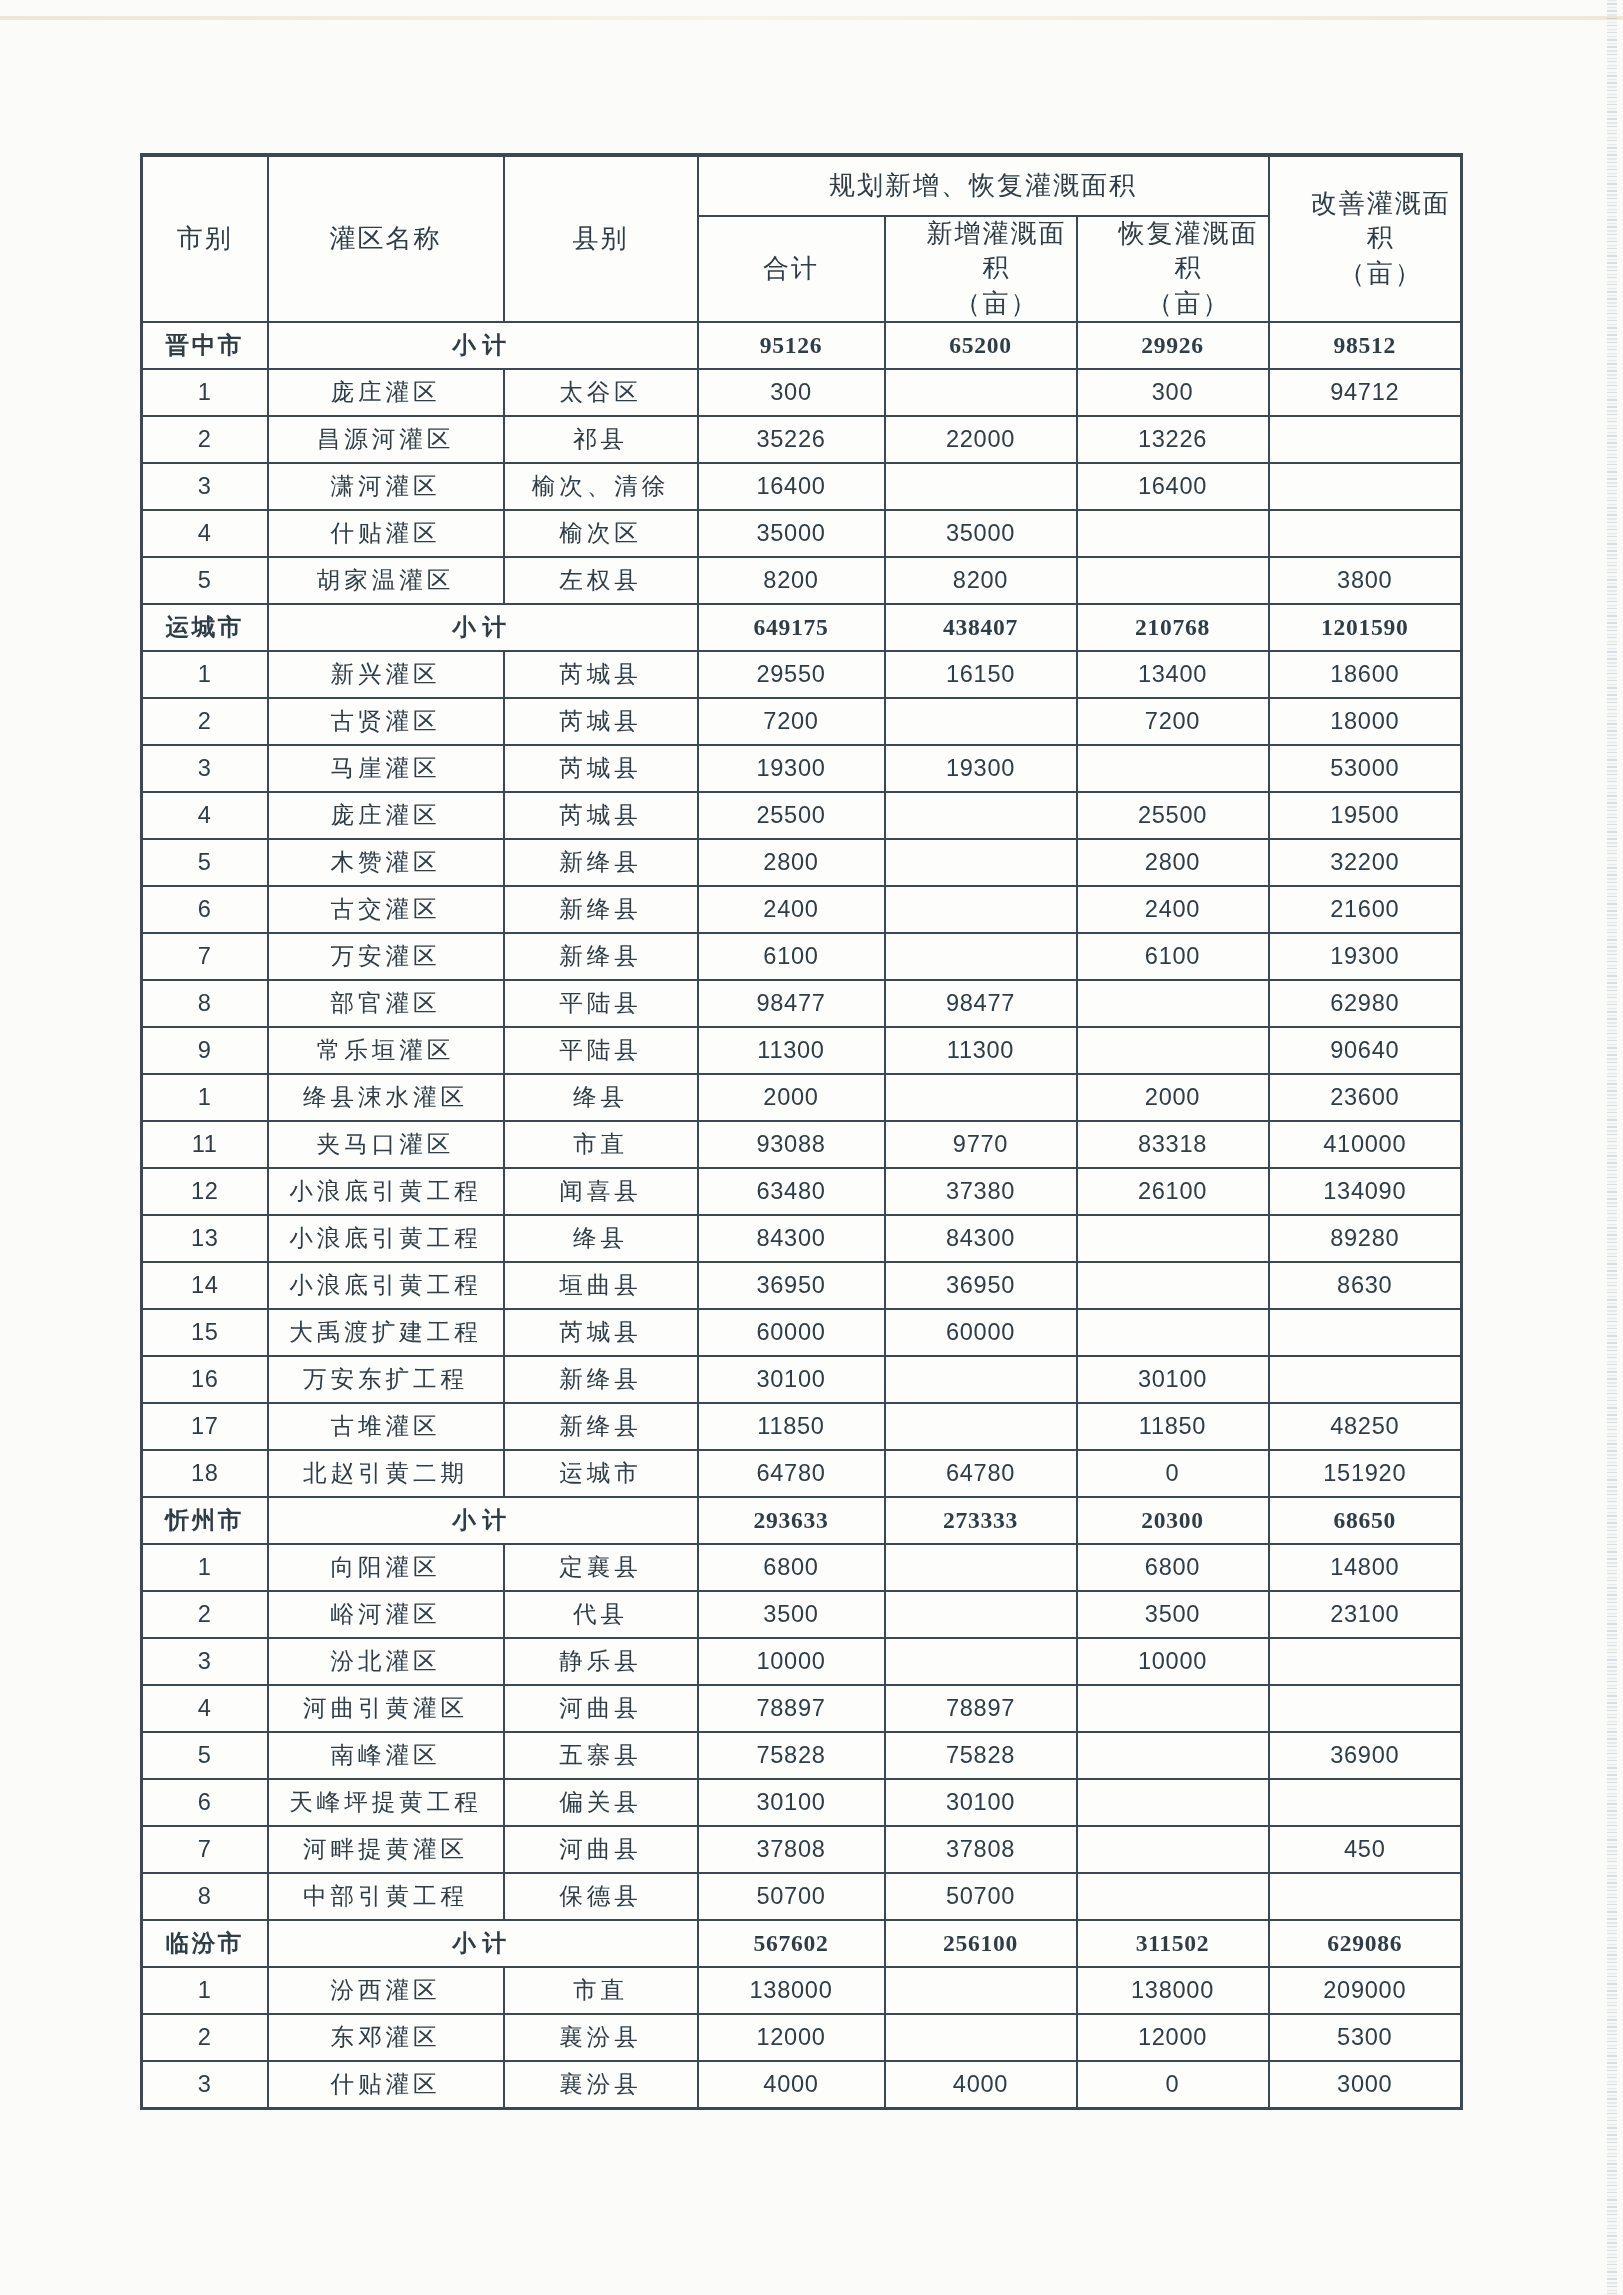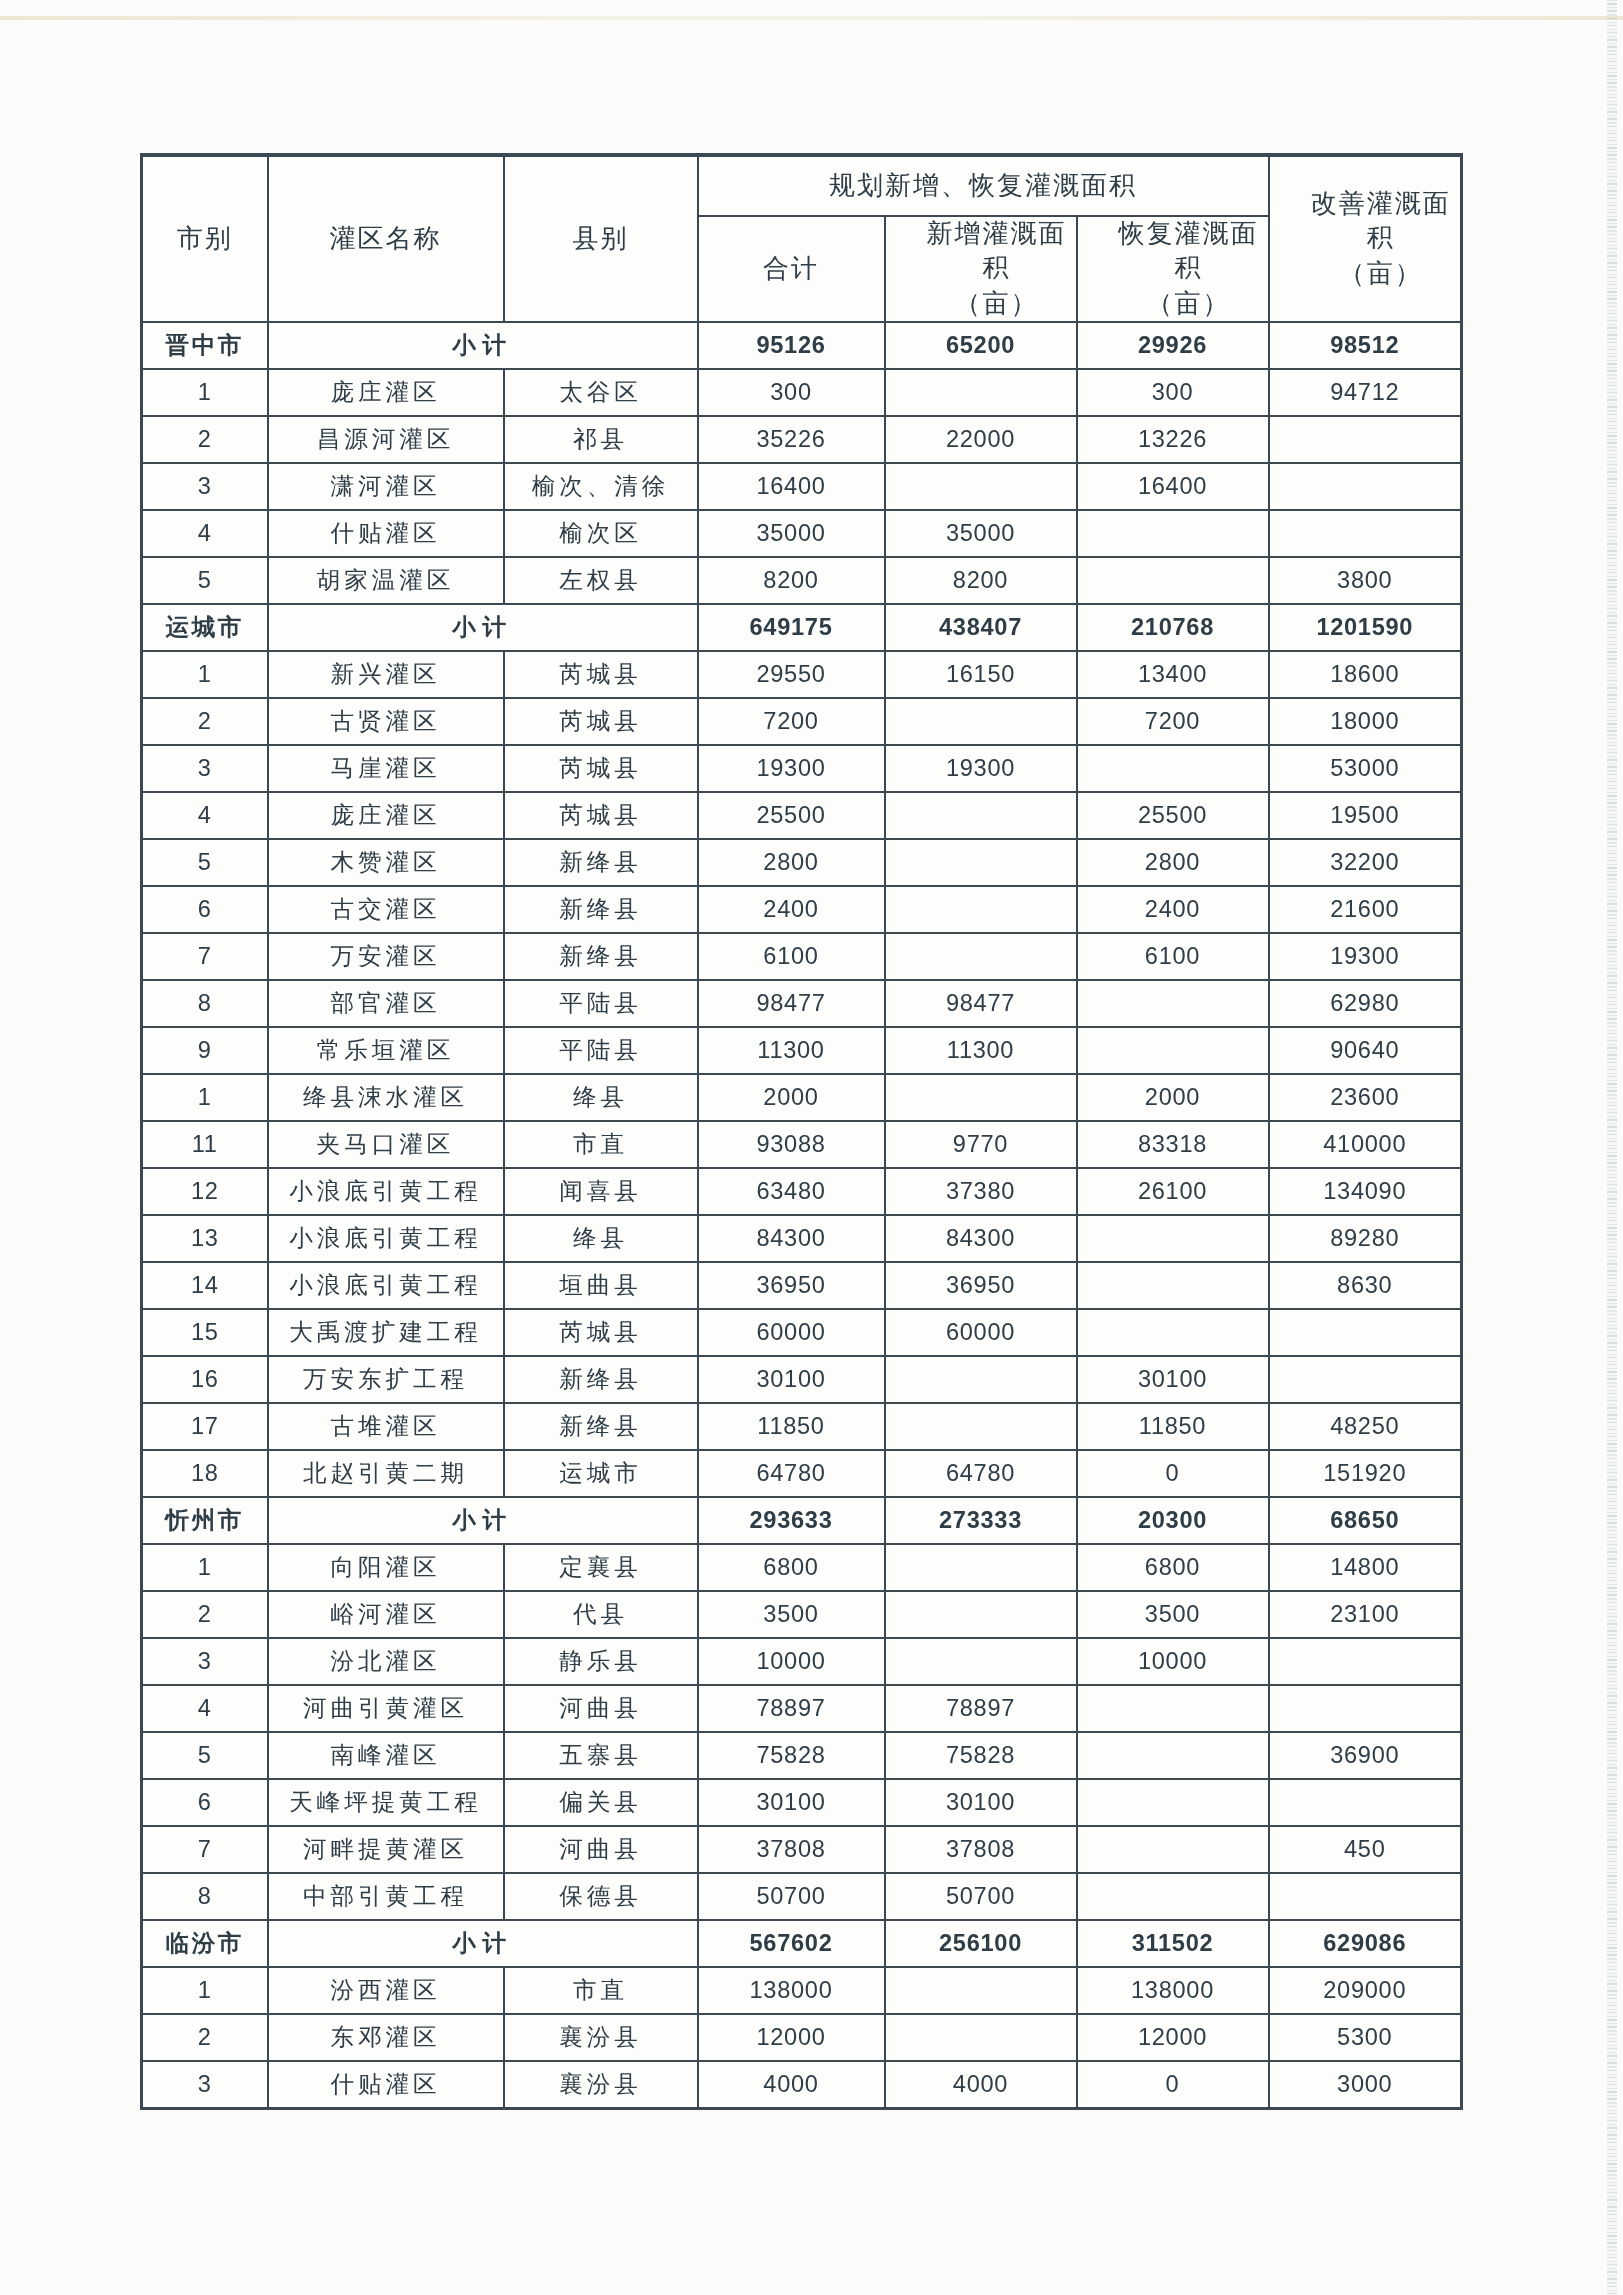--- a/index.html
+++ b/index.html
@@ -34,21 +34,21 @@
     border-left:2px solid #3d4952;border-right:2px solid #3d4952;
     border-top:2.6px solid #3d4952;border-bottom:2.6px solid #3d4952;
     text-align:center;vertical-align:middle;padding:0;overflow:hidden;
   }
   thead th{font-size:26px;font-weight:400;letter-spacing:2px;line-height:1.3;}
   thead tr.h1 th{height:58px;}
   thead tr.h2 th{height:96px;}
   tbody td{font-size:23.6px;font-weight:400;height:45px;letter-spacing:0.7px;}
   td.city{font-weight:600;letter-spacing:2.6px;}
   td.name,td.county{letter-spacing:3.9px;}
-  tr.subtotal-row td{font-weight:600;}
+  tr.subtotal-row td{font-weight:600;font-family:Liberation Serif, serif;}
   tr.subtotal-row td.sublabel{letter-spacing:6.6px;}
   .hdr2line{display:flex;flex-direction:column;align-items:center;justify-content:center;gap:2.6px;padding-left:32px;}
 </style>
 </head>
 <body>
 
 <div class="scan-line-top"></div>
 <div class="scan-strip-right"></div>
 
 <table class="main">

